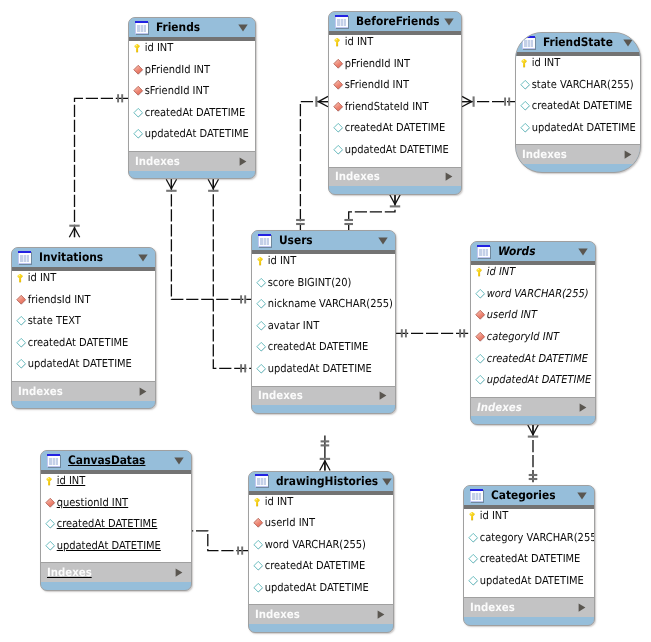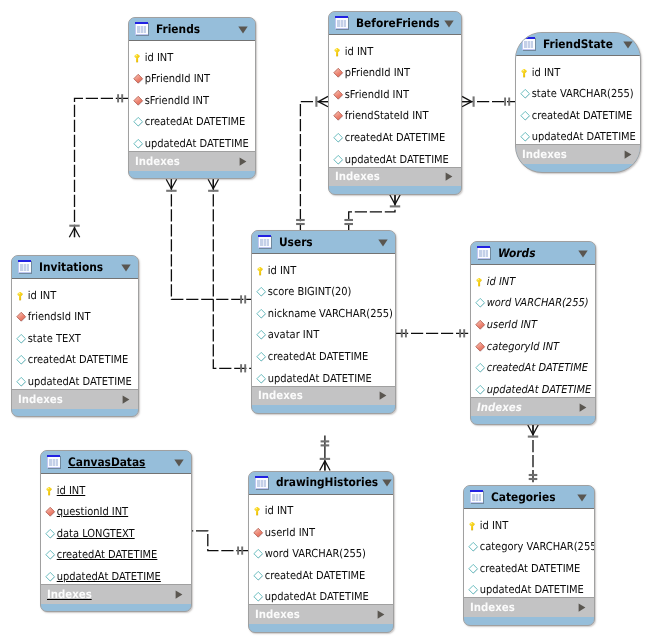--- a/index.html
+++ b/index.html
@@ -27,37 +27,37 @@
     overflow:hidden;
     z-index:5;
   }
   .t-header {
     height:23px;
     display:flex;
     align-items:center;
     padding:0 6px 0 6px;
     box-sizing:border-box;
     background:#96beda;
-    border-bottom:1px solid #737373;
+    border-bottom:4px solid #737373;
   }
   .t-icon { width:14px; height:14px; flex:0 0 auto; margin:0 7px 0 0; line-height:0; }
   .t-title {
     font-weight:bold;
     font-size:11.8px;
     color:#000;
     flex:1 1 auto;
     white-space:nowrap;
     line-height:13px;
   }
   .t-caret { width:11px; height:7px; flex:0 0 auto; margin-left:4px; line-height:0; }
   .t-body { background:#ffffff; padding:1px 0 1px 0; }
   .t-row {
     height:21.6px;
     display:flex;
-    align-items:flex-end;
+    align-items:flex-start;
     padding-left:3px;
     box-sizing:border-box;
   }
   .r-icon { width:12px; height:12px; flex:0 0 auto; line-height:0; margin:0 -0.3px 0 1px; }
   .r-text {
     font-size:11px;
     color:#0a0a0a;
     white-space:nowrap;
     line-height:12px;
   }
@@ -421,21 +421,21 @@
         </div>
     </div>
     <div class="t-indexes">
         <span class="ix-label">Indexes</span>
         <span class="ix-caret"><svg viewBox="0 0 8 9" width="8" height="9">
             <path d="M0.6 0.4 L7.4 4.6 L0.6 8.8 Z" fill="#5a5650"></path>
           </svg></span>
       </div>
     <div class="t-footer"></div>
   </div>
-  <div class="table" style="left:11px;top:255px;width:128px;">
+  <div class="table" style="left:11px;top:247px;width:145px;">
     <div class="t-header">
         <span class="t-icon"><svg viewBox="0 0 14 14" width="14" height="14" shape-rendering="crispEdges">
             <rect x="1" y="1" width="13" height="13" fill="#454a52" opacity="0.45"></rect>
             <rect x="0" y="0" width="13" height="13" fill="#bfc6f0"></rect>
             <rect x="0" y="0" width="13" height="2" fill="#2222e2"></rect>
             <rect x="0.5" y="2" width="12" height="10.2" fill="#fcfdff"></rect>
             <rect x="2" y="4" width="3" height="7" fill="#c4d0e8"></rect>
             <rect x="5" y="4" width="1" height="7" fill="#e6ebf7"></rect>
             <rect x="6" y="4" width="2" height="7" fill="#c4d0e8"></rect>
             <rect x="8" y="4" width="1" height="7" fill="#e6ebf7"></rect>
@@ -738,27 +738,20 @@
               <path d="M5.5 2.0 L10.0 6.5 L5.5 11.0 L1.0 6.5 Z" fill="#b0b0bd" opacity="0.35"></path>
               <path d="M5.2 1.3 L9.6 5.7 L5.2 10.1 L0.8 5.7 Z" fill="url(#fkg)" stroke="#b1584a" stroke-width="0.8"></path>
             </svg></span>
           <span class="r-text">questionId INT</span>
         </div>
       <div class="t-row">
           <span class="r-icon"><svg viewBox="0 0 12 12" width="12" height="12">
               <path d="M5.5 2.1 L9.7 6.3 L5.5 10.5 L1.3 6.3 Z" fill="none" stroke="#c5c5d0" stroke-width="1.0" opacity="0.5"></path>
               <path d="M5.2 1.4 L9.5 5.7 L5.2 10.0 L0.9 5.7 Z" fill="#ffffff" stroke="#6cbec0" stroke-width="1.0"></path>
             </svg></span>
-          <span class="r-text">data LONGTEXT</span>
-        </div>
-      <div class="t-row">
-          <span class="r-icon"><svg viewBox="0 0 12 12" width="12" height="12">
-              <path d="M5.5 2.1 L9.7 6.3 L5.5 10.5 L1.3 6.3 Z" fill="none" stroke="#c5c5d0" stroke-width="1.0" opacity="0.5"></path>
-              <path d="M5.2 1.4 L9.5 5.7 L5.2 10.0 L0.9 5.7 Z" fill="#ffffff" stroke="#6cbec0" stroke-width="1.0"></path>
-            </svg></span>
           <span class="r-text">createdAt DATETIME</span>
         </div>
       <div class="t-row">
           <span class="r-icon"><svg viewBox="0 0 12 12" width="12" height="12">
               <path d="M5.5 2.1 L9.7 6.3 L5.5 10.5 L1.3 6.3 Z" fill="none" stroke="#c5c5d0" stroke-width="1.0" opacity="0.5"></path>
               <path d="M5.2 1.4 L9.5 5.7 L5.2 10.0 L0.9 5.7 Z" fill="#ffffff" stroke="#6cbec0" stroke-width="1.0"></path>
             </svg></span>
           <span class="r-text">updatedAt DATETIME</span>
         </div>
     </div>

